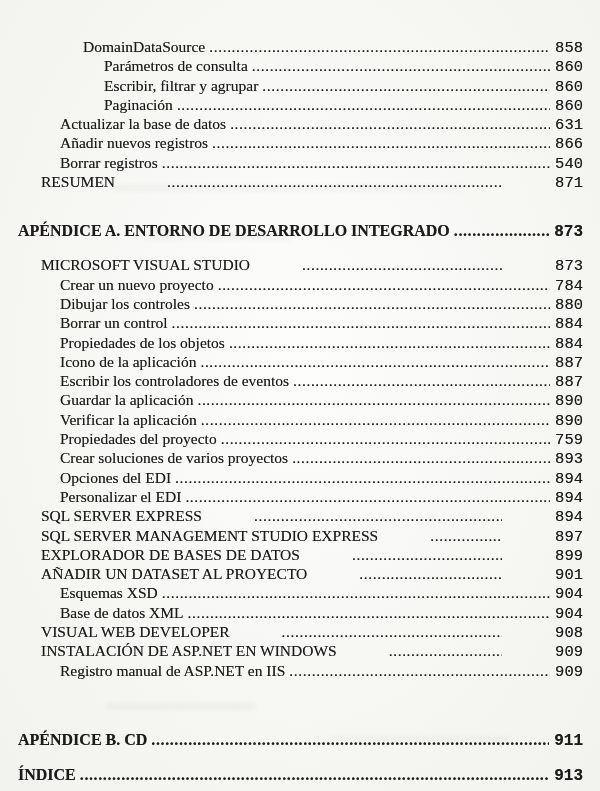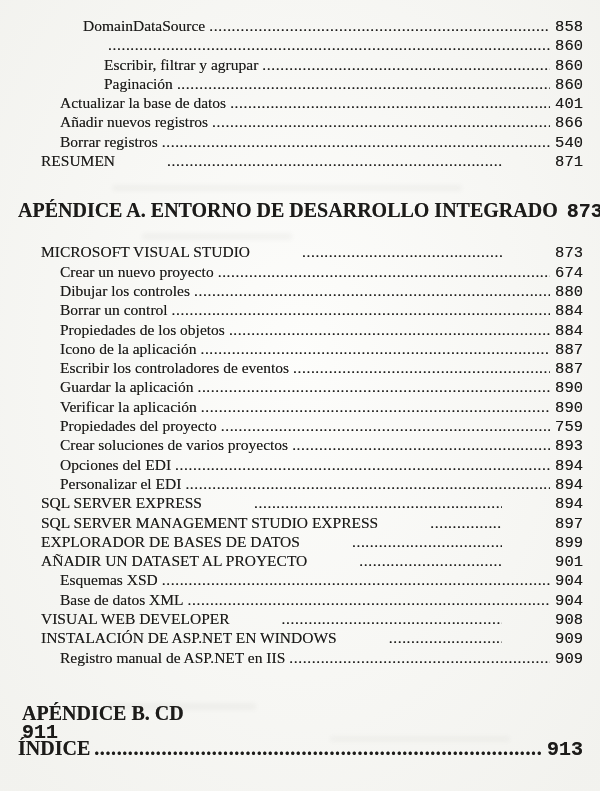--- a/index.html
+++ b/index.html
@@ -11,21 +11,21 @@
     position: relative;
     width: 600px;
     height: 791px;
     margin: 0 auto;
     background:
       radial-gradient(ellipse at 50% 45%, rgba(255,255,255,0.55), rgba(0,0,0,0.03) 95%),
       var(--paper, #fafaf6);
     color: var(--ink, #1c1b19);
     overflow: hidden;
     box-sizing: border-box;
-    padding: 16px 17px 0 18px;
+    padding: 37px 17px 0 18px;
   }
   
   .smudge {
     position: absolute;
     background: #6a6a60;
     opacity: 0.05;
     filter: blur(2px);
     border-radius: 3px;
     pointer-events: none;
   }
@@ -57,65 +57,66 @@
     content: "..................................................................................................................................................................................";
   }
   .toc-row .pagenum {
     flex: 0 0 auto;
     min-width: 28px;
     text-align: right;
     font-family: Liberation Mono, monospace;
   }
 
   
-  .lvl-chapter { padding-left: 0; font-weight: 700; font-size: 20px; height: 20px; line-height: 20px; }
+  .lvl-chapter { padding-left: 0; font-weight: 700; font-size: 16px; height: 20px; line-height: 20px; }
   .lvl-h1 { padding-left: 23px; gap: 48px; }
   .lvl-h2 { padding-left: 42px; }
   .lvl-h3 { padding-left: 65px; }
   .lvl-h4 { padding-left: 86px; }
 
   
   .gap-a { margin-top: 30px; } 
-  .gap-b { margin-top: 22px; } 
-  .gap-c { margin-top: 36px; flex-direction: column; } 
+  .gap-b { margin-top: 14px; } 
+  .gap-c { margin-top: 50px; } 
   .gap-d { margin-top: 15px; } 
 </style>
 </head>
 <body>
 
 <div class="page" style="--ink: #1c1b19; --paper: #fafaf6;">
   <div class="smudge s1"></div>
   <div class="smudge s2"></div>
   <div class="smudge s3"></div>
   <div class="smudge s4"></div>
 
   <div class="toc-list">
       <div class="toc-row lvl-h3">
     <span class="label">DomainDataSource</span>
     <span class="dots" aria-hidden="true"></span>
     <span class="pagenum">858</span>
   </div>
       <div class="toc-row lvl-h4">
+    <span class="label">Parámetros de consulta</span>
     <span class="dots" aria-hidden="true"></span>
     <span class="pagenum">860</span>
   </div>
       <div class="toc-row lvl-h4">
     <span class="label">Escribir, filtrar y agrupar</span>
     <span class="dots" aria-hidden="true"></span>
     <span class="pagenum">860</span>
   </div>
       <div class="toc-row lvl-h4">
     <span class="label">Paginación</span>
     <span class="dots" aria-hidden="true"></span>
     <span class="pagenum">860</span>
   </div>
       <div class="toc-row lvl-h2">
     <span class="label">Actualizar la base de datos</span>
     <span class="dots" aria-hidden="true"></span>
-    <span class="pagenum">401</span>
+    <span class="pagenum">631</span>
   </div>
       <div class="toc-row lvl-h2">
     <span class="label">Añadir nuevos registros</span>
     <span class="dots" aria-hidden="true"></span>
     <span class="pagenum">866</span>
   </div>
       <div class="toc-row lvl-h2">
     <span class="label">Borrar registros</span>
     <span class="dots" aria-hidden="true"></span>
     <span class="pagenum">540</span>
@@ -131,21 +132,21 @@
     <span class="pagenum">873</span>
   </div>
       <div class="toc-row lvl-h1 gap-b">
     <span class="label">MICROSOFT VISUAL STUDIO</span>
     <span class="dots" aria-hidden="true"></span>
     <span class="pagenum">873</span>
   </div>
       <div class="toc-row lvl-h2">
     <span class="label">Crear un nuevo proyecto</span>
     <span class="dots" aria-hidden="true"></span>
-    <span class="pagenum">674</span>
+    <span class="pagenum">784</span>
   </div>
       <div class="toc-row lvl-h2">
     <span class="label">Dibujar los controles</span>
     <span class="dots" aria-hidden="true"></span>
     <span class="pagenum">880</span>
   </div>
       <div class="toc-row lvl-h2">
     <span class="label">Borrar un control</span>
     <span class="dots" aria-hidden="true"></span>
     <span class="pagenum">884</span>

